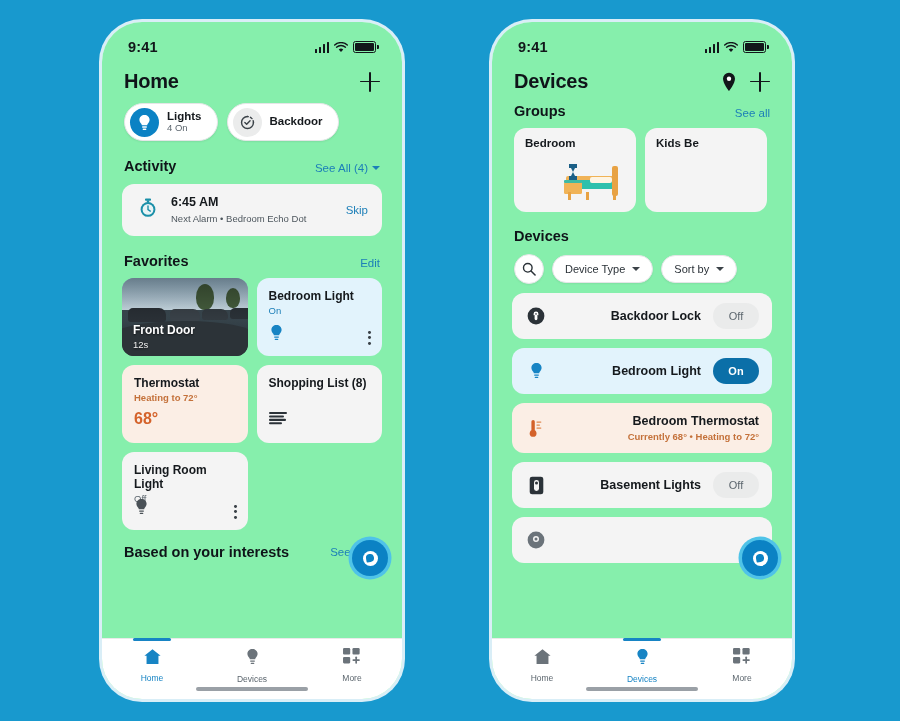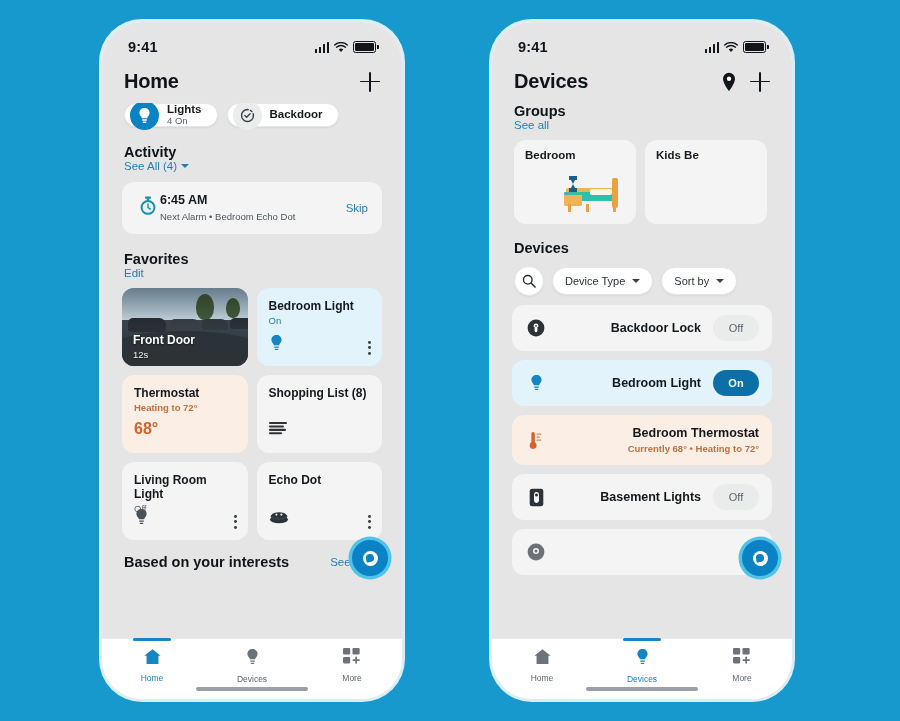--- a/index.html
+++ b/index.html
@@ -17,21 +17,21 @@
     position:absolute;
     top:22px;
     width:300px;height:677px;
     background:#ffffff;
     border-radius:40px;
     box-shadow:0 0 0 3px #d9eef7;
     overflow:hidden;
   }
   .phone.left{left:102px;}
   .phone.right{left:492px;}
-  .screen{position:absolute;inset:0;display:flex;flex-direction:column;background:#e5e5e5;}
+  .screen{position:absolute;inset:0;display:flex;flex-direction:column;background:#86efac;}
 
   
   .statusbar{
     height:38px;flex:none;display:flex;align-items:center;
     justify-content:space-between;padding:6px 26px 0 26px;
   }
   .st-time{font-size:14.5px;font-weight:bold;color:#12161a;letter-spacing:.2px;}
   .st-icons{display:flex;align-items:center;gap:5px;}
   .bars{display:flex;align-items:flex-end;gap:1.5px;height:11px;}
   .bars i{display:block;width:2.5px;background:#12161a;border-radius:.5px;}
@@ -58,42 +58,42 @@
 
   
   .body{flex:1;overflow:hidden;position:relative;}
   .scroll{position:absolute;inset:0;padding:0 0 0 0;}
 
   
   .chips{display:flex;gap:9px;padding:0 0 0 22px;}
   .chip{
     flex:none;display:flex;align-items:center;gap:8px;
     background:#fff;border:1px solid #e4e6e7;border-radius:30px;
-    padding:5px 15px 5px 5px;height:24px;box-sizing:border-box;
+    padding:5px 15px 5px 5px;height:38px;box-sizing:border-box;
     box-shadow:0 1px 2px rgba(0,0,0,.07);
   }
   .chip .ic{
     width:29px;height:29px;border-radius:50%;flex:none;
     display:flex;align-items:center;justify-content:center;background:#ebecec;
   }
   .chip.active .ic{background:#0b82c4;}
   .chip .ct{display:flex;flex-direction:column;line-height:1.15;}
   .chip .ct .t1{font-size:11.5px;font-weight:bold;color:#15191d;}
   .chip .ct .t2{font-size:9.5px;color:#5c666e;}
 
   
-  .sect{display:flex;align-items:flex-start;justify-content:space-between;padding:0 22px;flex-direction:column;}
+  .sect{display:flex;align-items:flex-end;justify-content:space-between;padding:0 22px;}
   .sect h2{margin:0;font-size:14.5px;font-weight:bold;color:#0f1419;}
   .link{font-size:11.5px;color:#1c7fb8;display:flex;align-items:center;gap:4px;}
   .chev{width:0;height:0;border-left:4px solid transparent;border-right:4px solid transparent;border-top:4.5px solid #1c7fb8;}
 
   
   .actcard{
     margin:10px 20px 0 20px;background:#f4f4f4;border-radius:12px;
-    display:flex;align-items:center;padding:11px 14px;
+    display:flex;align-items:center;gap:11px;padding:11px 14px;
   }
   .actcard .atx{flex:1;line-height:1.25;}
   .atx .a1{font-size:12.5px;font-weight:bold;color:#15191d;}
   .atx .a2{font-size:9.5px;color:#4d565d;margin-top:2px;}
   .skip{font-size:11.5px;color:#1c7fb8;}
 
   
   .grid{display:grid;grid-template-columns:1fr 1fr;gap:9px;padding:9px 20px 0 20px;}
   .card{
     background:#f4f4f4;border-radius:12px;padding:11px 12px;height:78px;
@@ -358,37 +358,20 @@
                     <rect x="5.7" y="14.8" width="3.6" height="1.3" rx=".65" fill="#4a5157"></rect>
                   </svg>
               </span>
               <span class="kebab">
                   <i></i>
                   <i></i>
                   <i></i>
                 </span>
             </div>
 
-            <div class="card">
-              <div class="ct">Echo Dot</div>
-              <span class="cicon" style="bottom:12px;">
-                <svg width="20" height="14" viewBox="0 0 20 14">
-                    <ellipse cx="10" cy="9.6" rx="9" ry="3.6" fill="#2b3238"></ellipse>
-                    <ellipse cx="10" cy="6.4" rx="8.4" ry="3.4" fill="#3b4248"></ellipse>
-                    <ellipse cx="10" cy="5.2" rx="7.2" ry="3" fill="#2b3238"></ellipse>
-                    <circle cx="7.4" cy="4.6" r="1.1" fill="#f4f4f4"></circle>
-                    <circle cx="12.4" cy="4.6" r="1.1" fill="#f4f4f4"></circle>
-                  </svg>
-              </span>
-              <span class="kebab">
-                  <i></i>
-                  <i></i>
-                  <i></i>
-                </span>
-            </div>
           </div>
 
           <div class="interests">
             <div style="display:flex;align-items:center;justify-content:space-between;">
               <h2>Based on your interests</h2>
               <span class="link">See More</span>
             </div>
           </div>
 
         </div>

